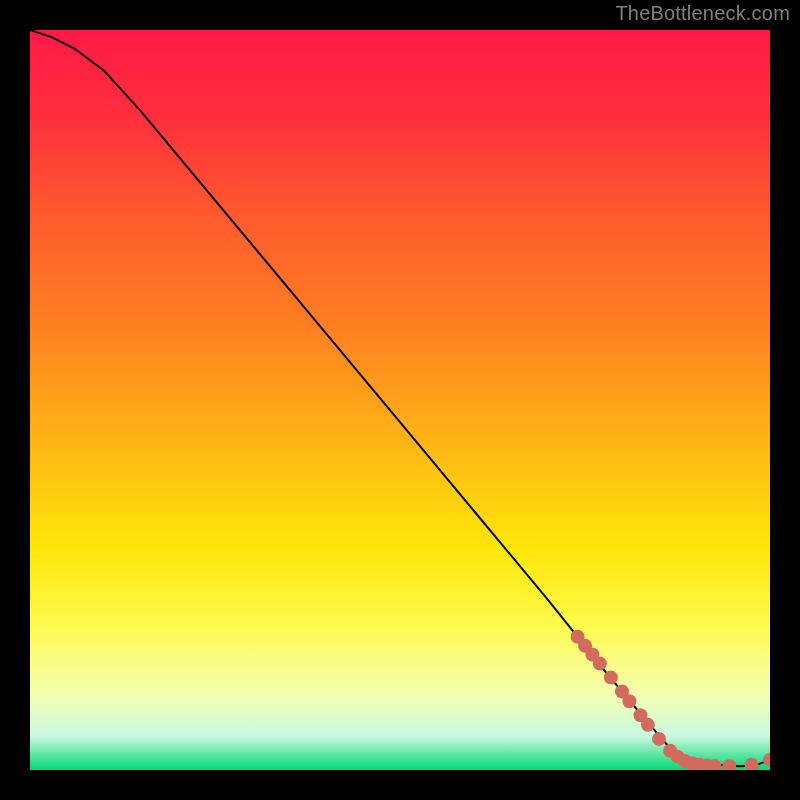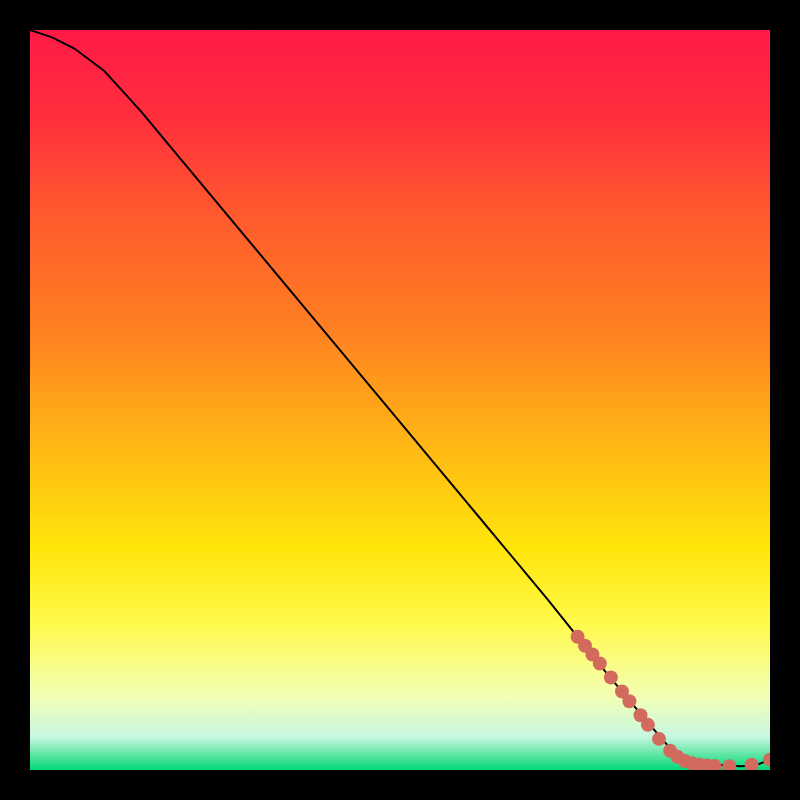--- a/index.html
+++ b/index.html
@@ -37,20 +37,21 @@
   .plot svg {
     width: 740px;
     height: 740px;
     display: block;
   }
 </style>
 </head>
 <body>
 
 <div class="frame">
+  <div class="attribution">TheBottleneck.com</div>
 
   <div class="plot">
     <svg viewBox="0 0 740 740">
       <defs>
         <linearGradient id="bgGrad" x1="0" y1="0" x2="0" y2="1">
             <stop offset="0%" stop-color="#ff1a46"></stop>
             <stop offset="12%" stop-color="#ff2f3d"></stop>
             <stop offset="25%" stop-color="#ff5a2d"></stop>
             <stop offset="40%" stop-color="#ff7f22"></stop>
             <stop offset="55.00000000000001%" stop-color="#ffb316"></stop>

